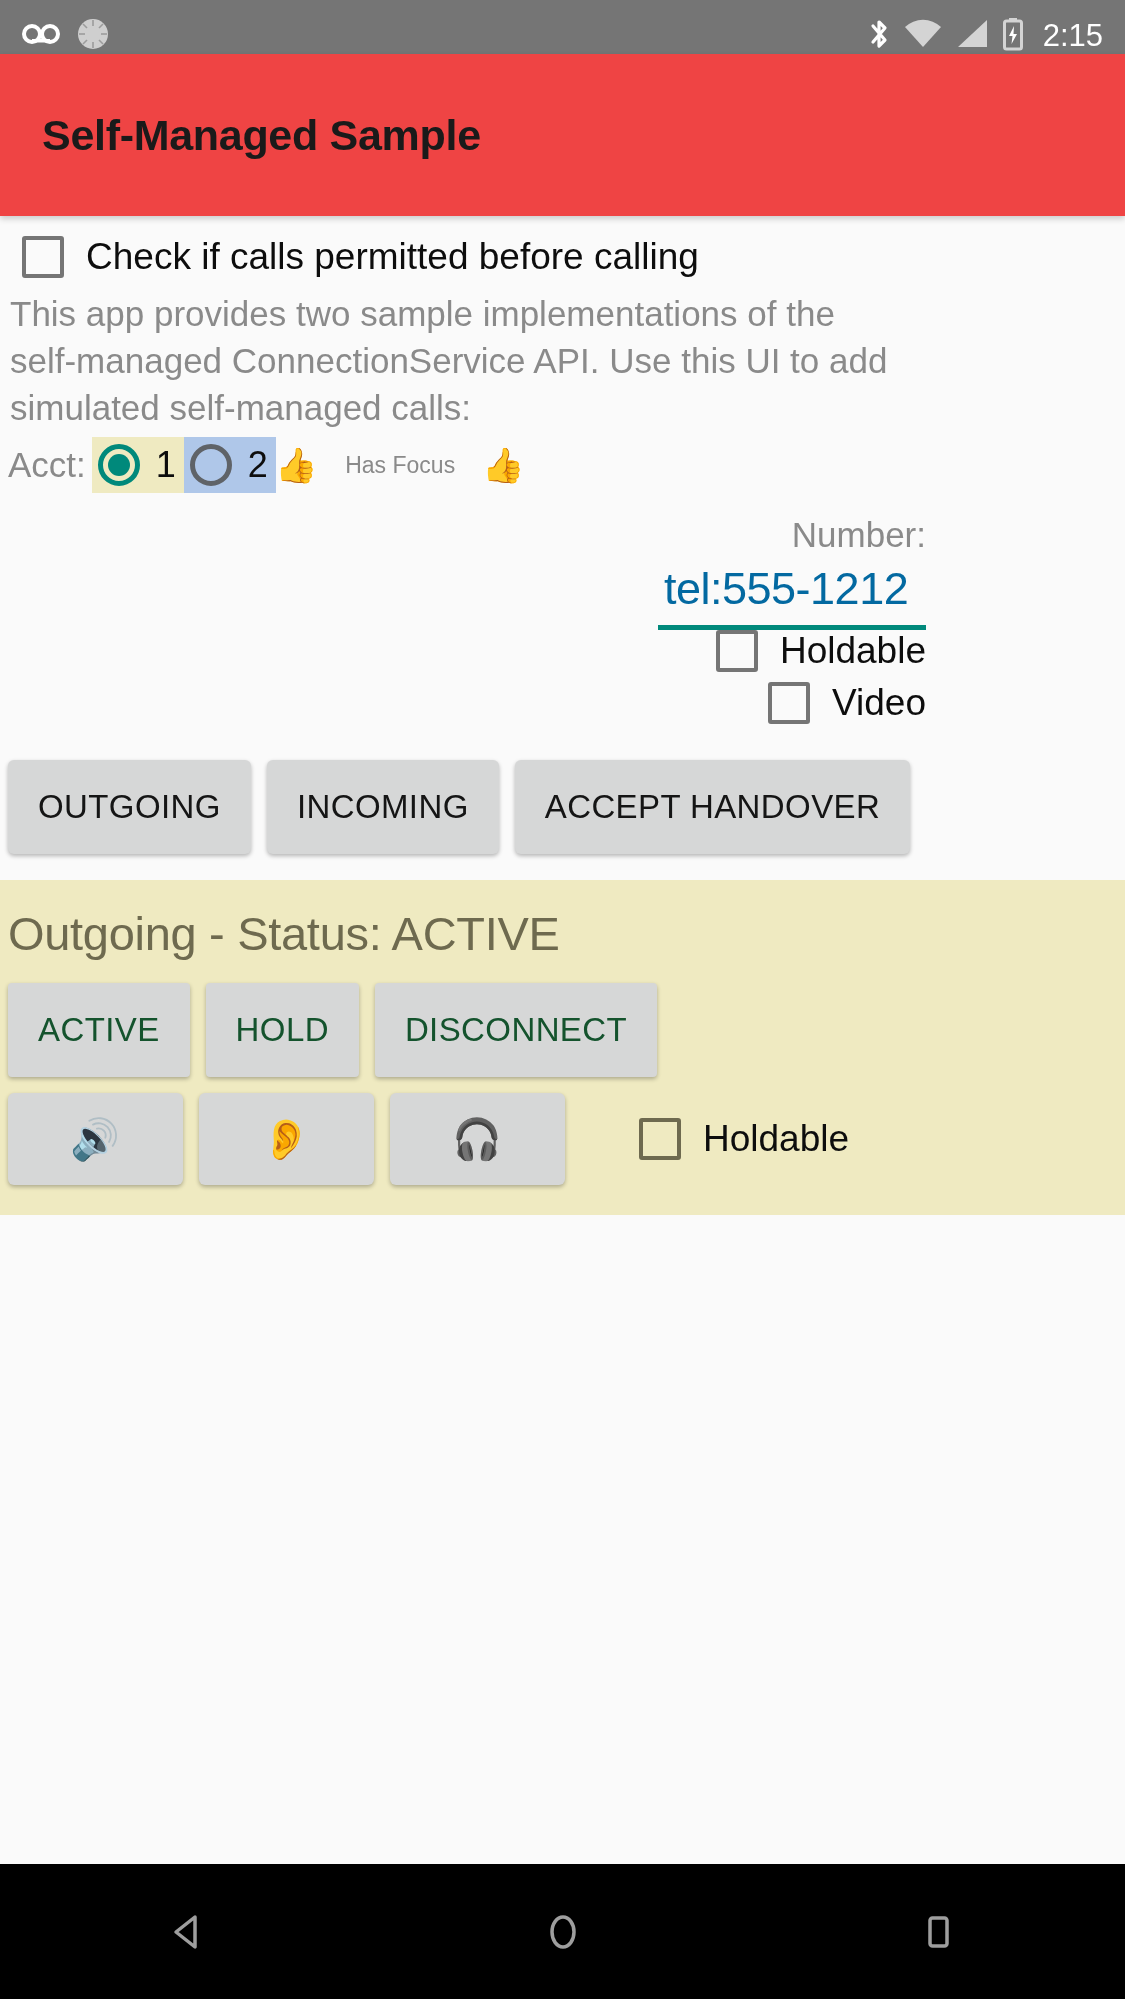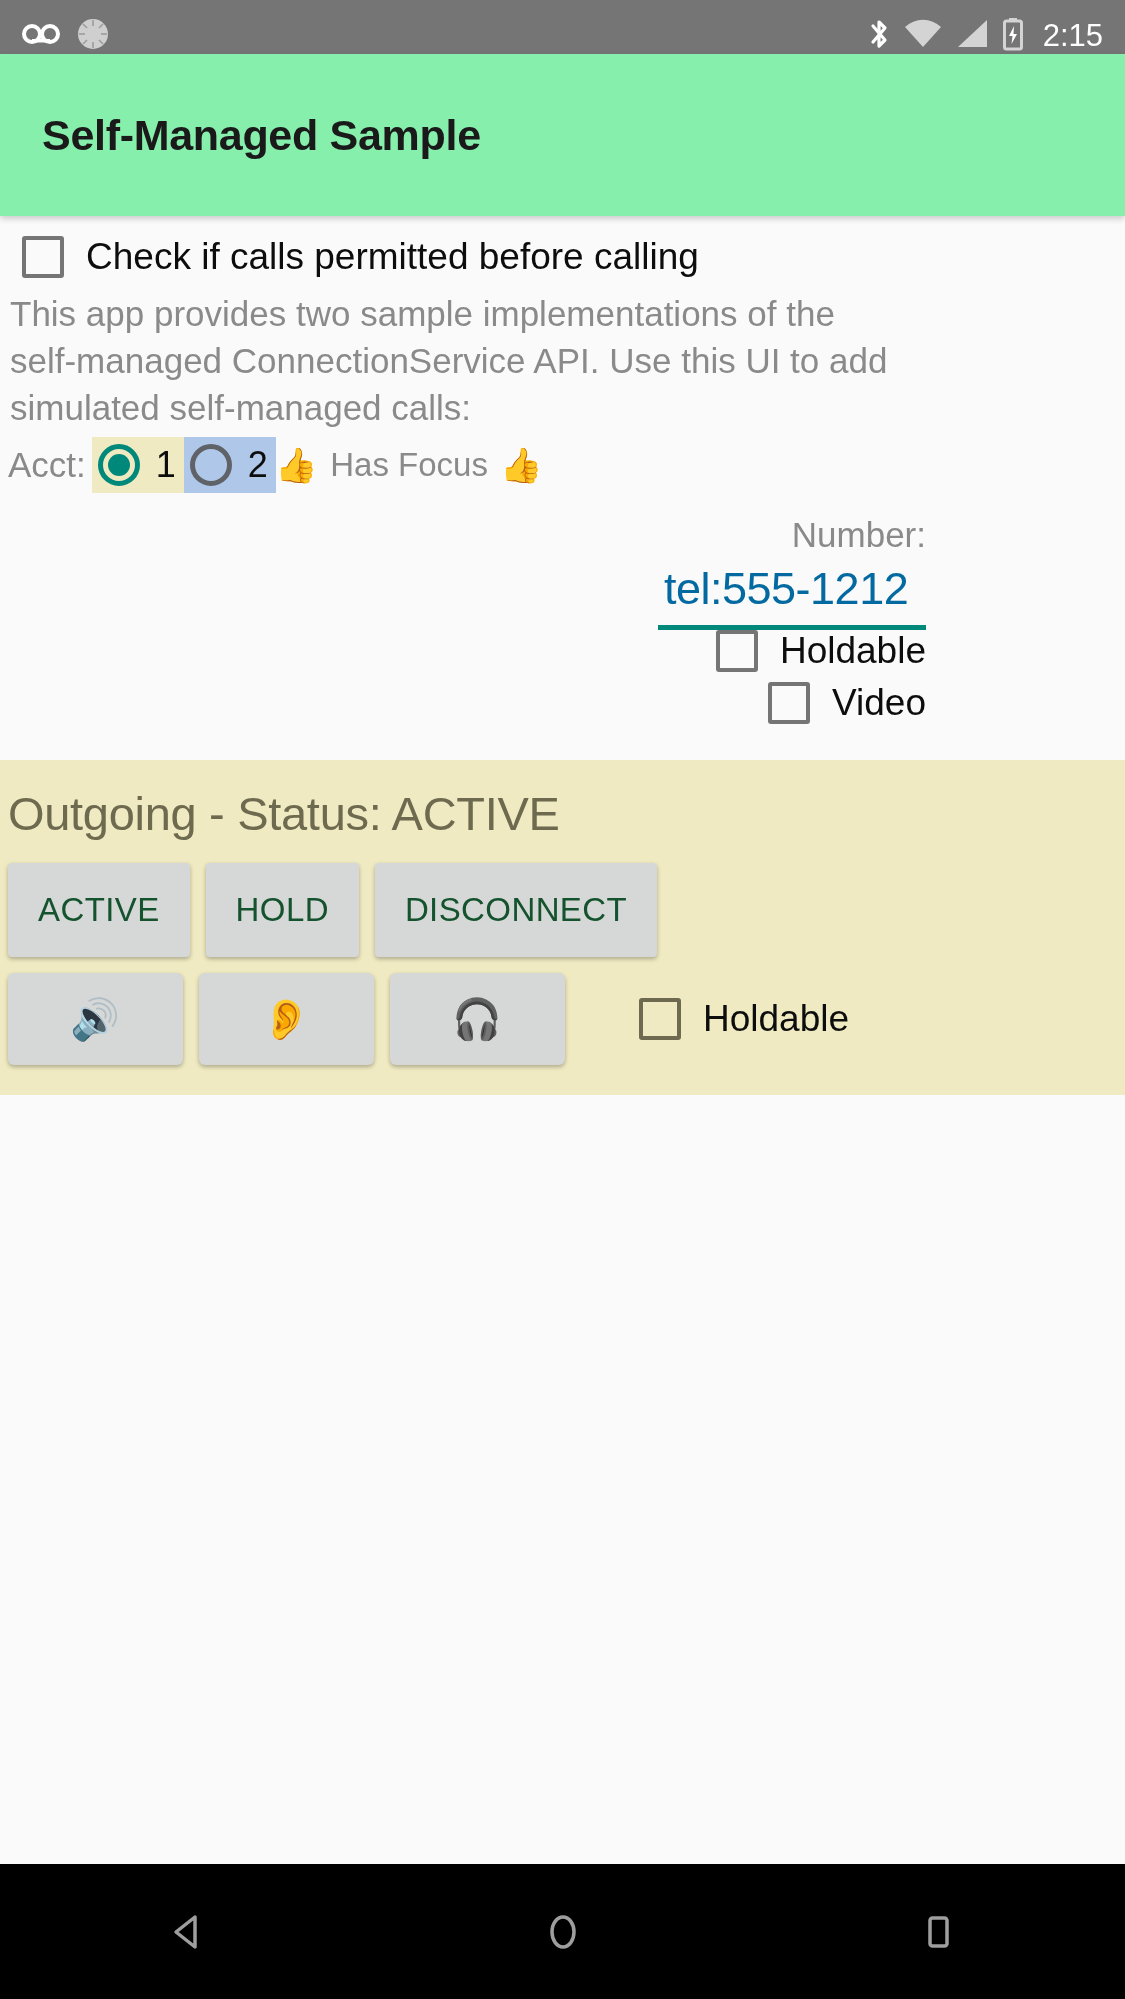--- a/index.html
+++ b/index.html
@@ -42,21 +42,21 @@
     letter-spacing: 0px;
     margin-left: 6px;
     font-family: "Liberation Sans", sans-serif;
   }
 
   
   .app-bar {
     position: absolute;
     top: 54px; left: 0;
     width: 1125px; height: 162px;
-    background: #86efac;
+    background: #ef4444;
     display: flex;
     align-items: center;
     padding-left: 42px;
     box-shadow: 0 3px 6px rgba(0,0,0,0.18);
     z-index: 5;
   }
   .app-title {
     font-size: 43px;
     font-weight: bold;
     color: #1a1a1a;
@@ -128,23 +128,23 @@
     background: #00897b;
   }
   .radio-num {
     font-size: 36px;
     color: #0d0d0d;
     margin-left: 16px;
     margin-right: 2px;
   }
   .emoji { font-size: 34px; line-height: 1; }
   .focus-text {
-    font-size: 33px;
+    font-size: 23px;
     color: #8a8a8a;
-    margin: 0 12px;
+    margin: 0 27px;
   }
 
   
   .number-row { padding: 22px 0 0 10px; align-items: flex-end; flex-direction: column; }
   .num-label {
     font-size: 35px;
     color: #8a8a8a;
     padding-bottom: 8px;
   }
   .num-field {
@@ -336,20 +336,25 @@
       <span class="row inline-cb">
         <span class="cb-box"></span>
         <span class="cb-label">Holdable</span>
       </span>
       <span class="row inline-cb">
         <span class="cb-box"></span>
         <span class="cb-label">Video</span>
       </span>
     </div>
 
+    <div class="row btn-row">
+      <button class="mbtn">OUTGOING</button>
+      <button class="mbtn">INCOMING</button>
+      <button class="mbtn">ACCEPT HANDOVER</button>
+    </div>
 
     <div class="call-card">
       <div class="call-line">Outgoing - Status: ACTIVE</div>
 
       <div class="row card-btn-row">
         <button class="cbtn">ACTIVE</button>
         <button class="cbtn">HOLD</button>
         <button class="cbtn">DISCONNECT</button>
       </div>
 

